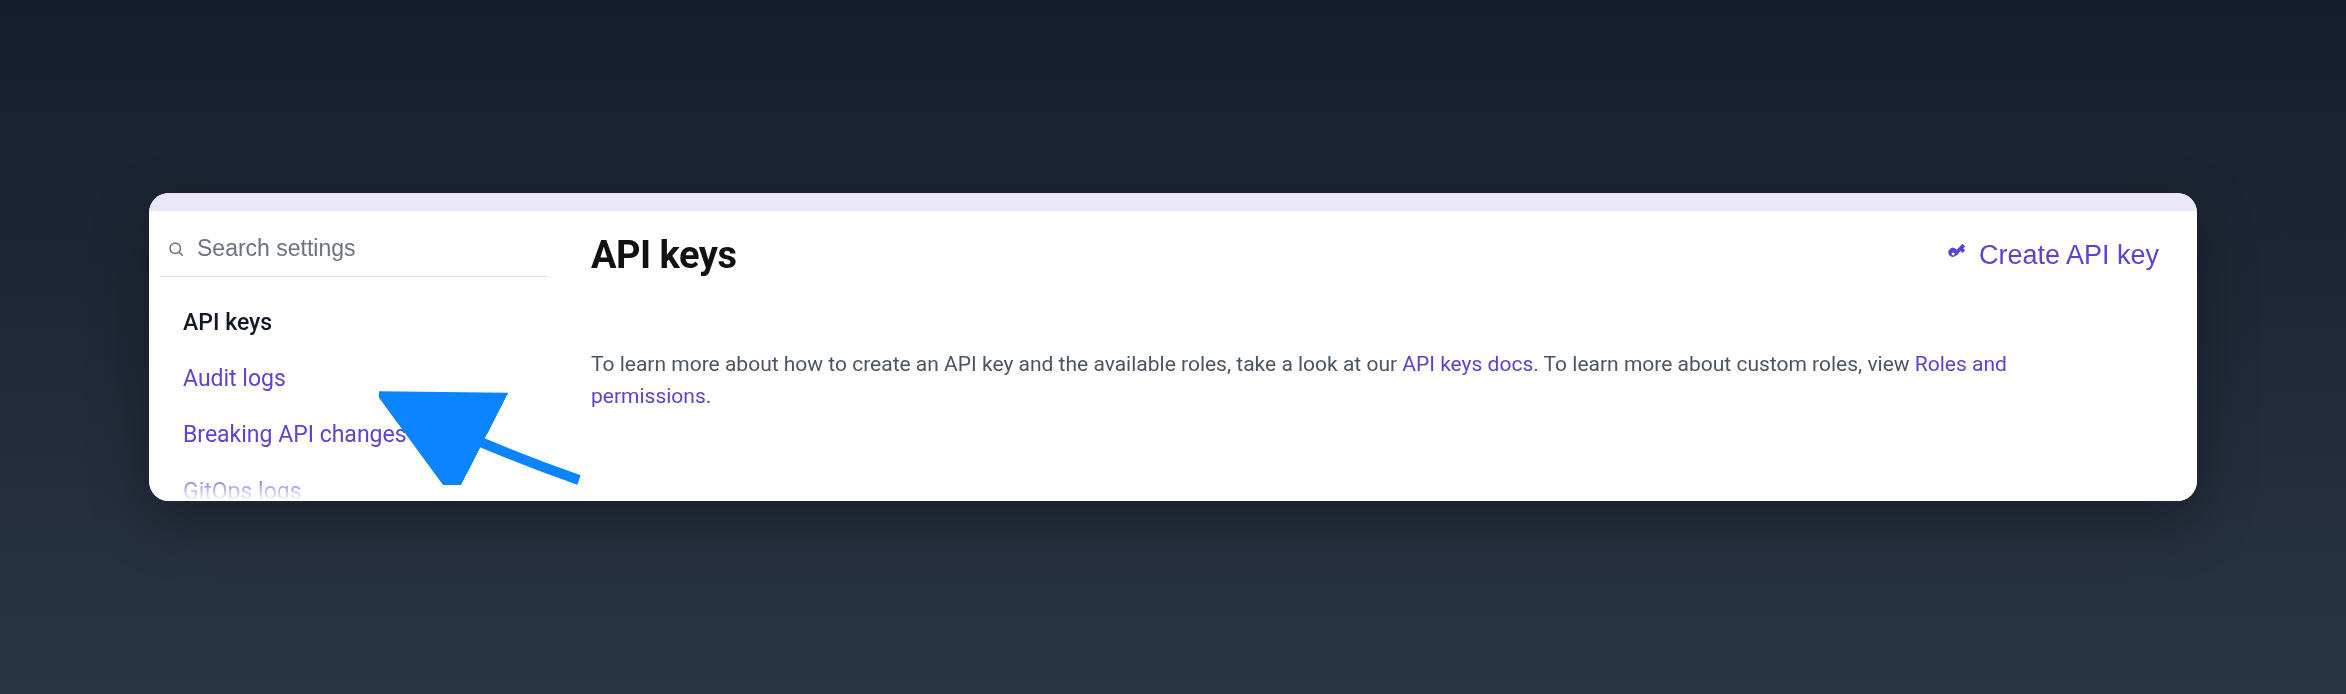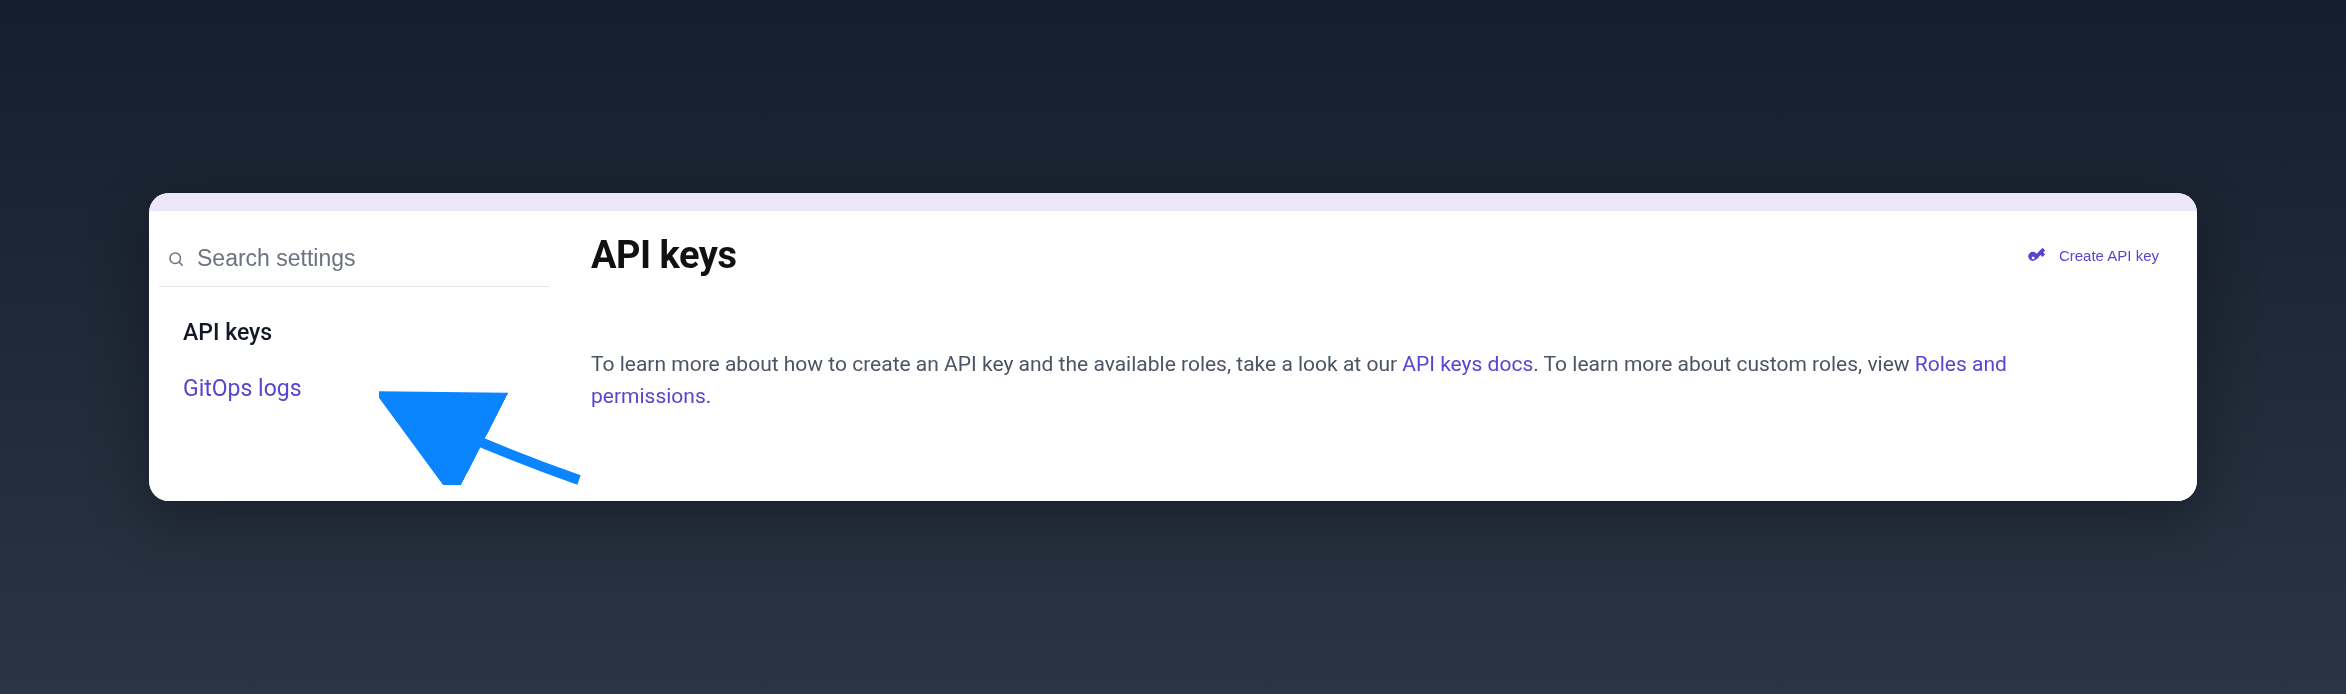--- a/index.html
+++ b/index.html
@@ -34,21 +34,21 @@
       width: 100%;
     }
     
     .content {
       display: flex;
       height: calc(100% - 18px);
     }
     
     .sidebar {
       width: 400px;
-      padding-top: 30px;
+      padding-top: 20px;
       padding-left: 10px;
     }
     
     .search-row {
       display: flex;
       align-items: center;
       gap: 12px;
       padding: 4px 8px 14px 8px;
       border-bottom: 1px solid #e5e5e5;
       color: #6b7280;
@@ -110,24 +110,24 @@
     
     .page-title {
       font-size: 38px;
       font-weight: 700;
       color: #111111;
       letter-spacing: -0.5px;
     }
     
     .create-btn {
       display: flex;
-      align-items: center;
+      align-items: flex-start;
       gap: 10px;
       color: #5746cf;
-      font-size: 15px;
+      font-size: 27px;
       cursor: pointer;
       background: none;
       border: none;
     }
     
     .key-icon {
       width: 22px;
       height: 22px;
     }
     
@@ -173,20 +173,22 @@
     <aside class="sidebar">
       <div class="search-row">
         <svg class="search-icon" viewBox="0 0 24 24" fill="none" stroke="#6b7280" stroke-width="2">
           <circle cx="11" cy="11" r="7"></circle>
           <line x1="21" y1="21" x2="16.5" y2="16.5"></line>
         </svg>
         <input type="text" class="search-input" placeholder="Search settings" style="">
       </div>
       <ul class="nav-list">
         <li class="nav-item active">API keys</li>
+        <li class="nav-item link">Audit logs</li>
+        <li class="nav-item link">Breaking API changes</li>
         <li class="nav-item link">GitOps logs</li>
       </ul>
     </aside>
 
     <main class="main">
       <div class="main-header">
         <h1 class="page-title">API keys</h1>
         <button class="create-btn">
           <svg class="key-icon" viewBox="0 0 24 24" fill="#5746cf">
             <path d="M7 14a5 5 0 1 1 4.9-4H21v4h-3v3h-4v-3h-2.1A5 5 0 0 1 7 14zm-1-5a1.5 1.5 0 1 0 0 3 1.5 1.5 0 0 0 0-3z" transform="rotate(-45 12 12)"></path>

